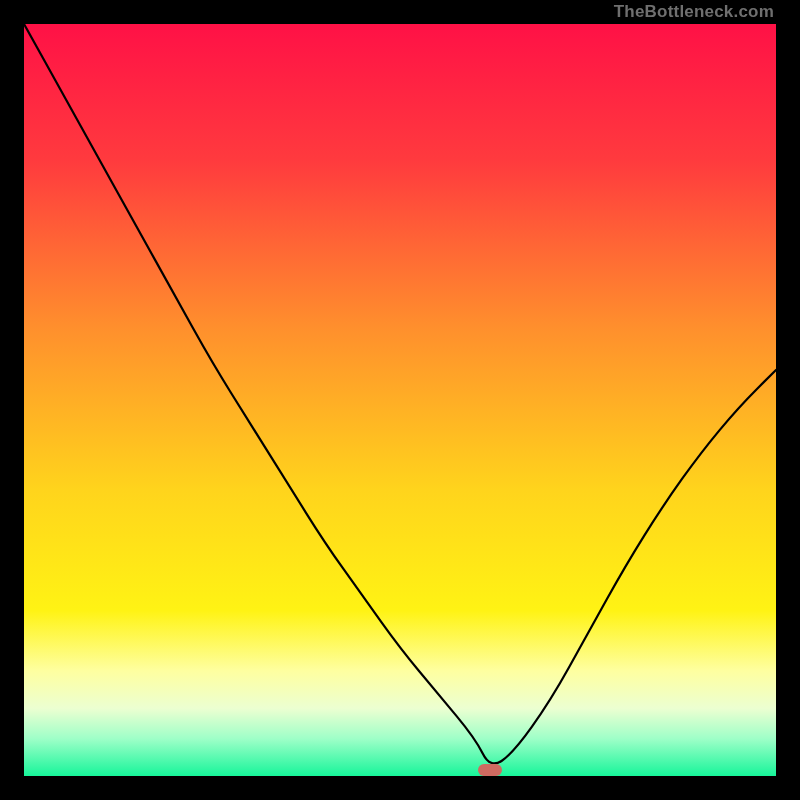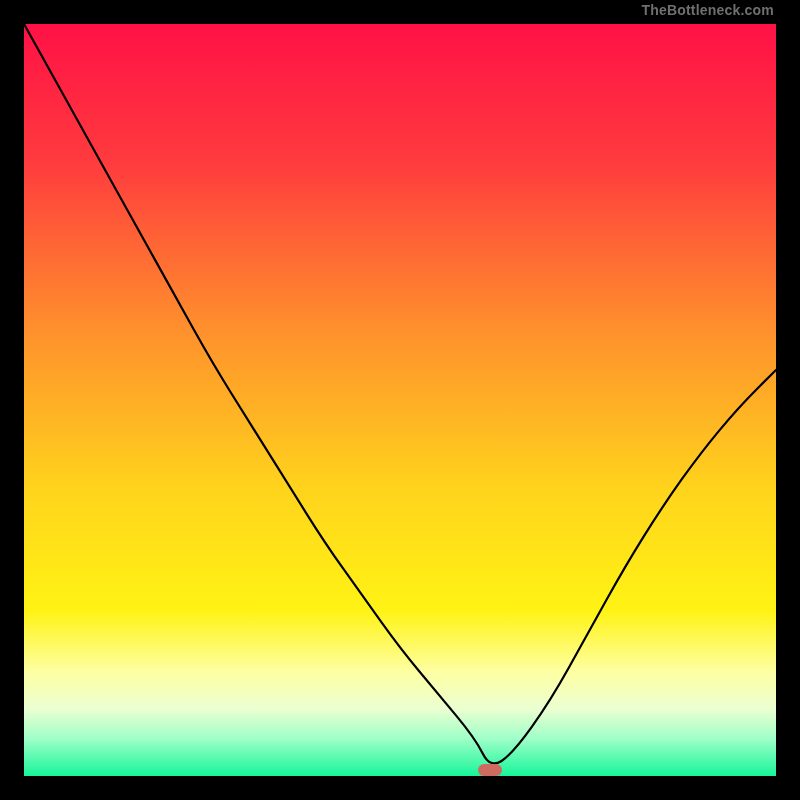--- a/index.html
+++ b/index.html
@@ -31,21 +31,21 @@
     left: 0;
     top: 0;
     width: 100%;
     height: 100%;
   }
   .watermark {
     position: absolute;
     top: 2px;
     right: 26px;
     font-family: Arial, Helvetica, sans-serif;
-    font-size: 14px;
+    font-size: 17px;
     font-weight: bold;
     color: #6f6f6f;
     letter-spacing: 0.2px;
   }
   .curve {
     position: absolute;
     left: 0;
     top: 0;
     width: 100%;
     height: 100%;

